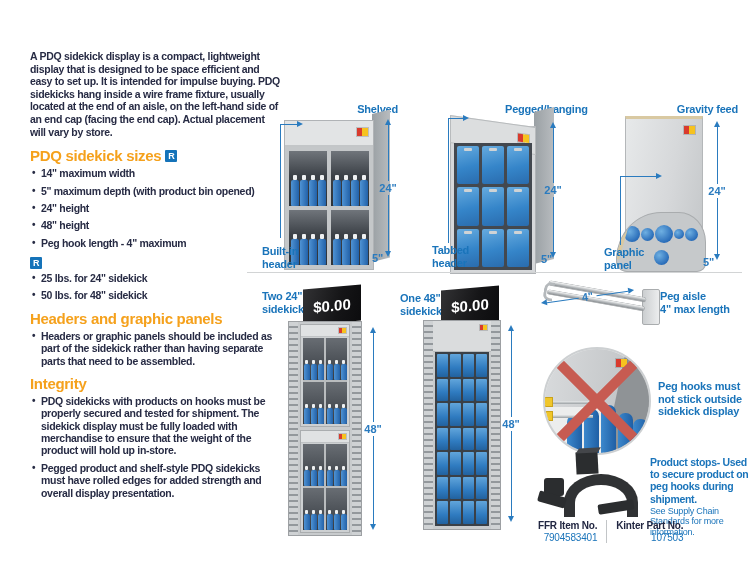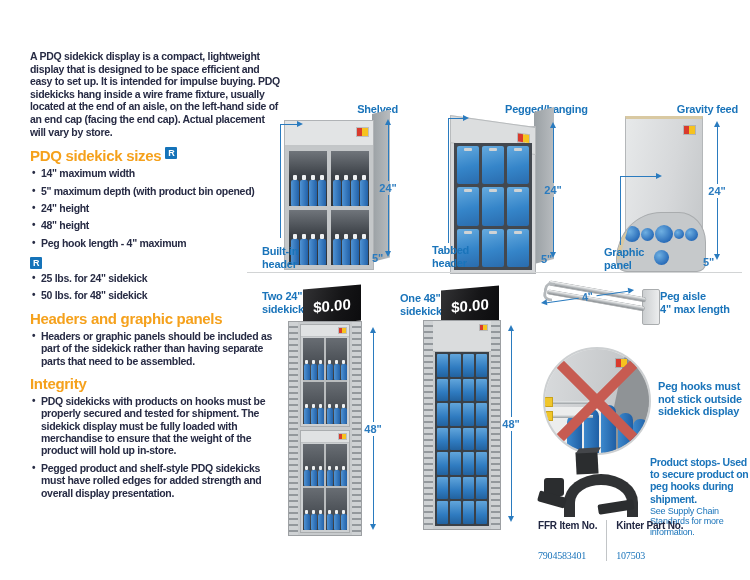--- a/index.html
+++ b/index.html
@@ -5,21 +5,21 @@
   html,body{margin:0;padding:0;background:#fff;}
   #canvas{position:relative;width:750px;height:580px;background:#fff;overflow:hidden;
           font-family:"Liberation Sans",sans-serif;color:#272b44;}
   .abs{position:absolute;}
 
   
   #left-col{position:absolute;left:30px;top:50px;width:252px;}
   h1{font-size:26px;line-height:1.08;letter-spacing:-0.8px;margin:0 0 8px;color:#1573b9;font-weight:700;}
   .intro{font-size:10.5px;line-height:1.2;letter-spacing:-0.3px;font-weight:600;margin:0 0 9px;}
   .section{margin-bottom:8px;}
-  .section h2{font-size:15px;letter-spacing:-0.3px;margin:0 0 3px;color:#f5a11c;font-weight:700;display:flex;gap:4px;}
+  .section h2{font-size:15px;letter-spacing:-0.3px;margin:0 0 3px;color:#f5a11c;font-weight:700;display:flex;align-items:center;gap:4px;}
   .badge{display:inline-flex;align-items:center;justify-content:center;width:12px;height:12px;
          background:#1573b9;color:#fff;font-size:9px;font-weight:700;border-radius:1px;}
   .badge:empty{display:none;}
   .section ul{margin:0;padding:0;list-style:none;}
   .section li{font-size:10.5px;line-height:1.18;letter-spacing:-0.3px;font-weight:600;position:relative;
               padding-left:11px;margin-bottom:5px;}
   .section li::before{content:"\2022";position:absolute;left:2px;top:0;font-size:10px;color:#272b44;}
 
   
   .figlabel{position:absolute;color:#1a74ba;font-weight:700;font-size:11px;line-height:1.15;letter-spacing:-0.2px;}
@@ -117,24 +117,24 @@
   .pscube::before{content:"";position:absolute;left:2px;top:-4px;width:22px;height:5px;background:#44464a;transform:skewX(-35deg);}
   .psclip{position:absolute;left:6px;top:26px;width:20px;height:18px;background:#2b2d2f;border-radius:3px;}
   .psfootL{position:absolute;left:0px;top:42px;width:28px;height:11px;background:#2b2d2f;transform:rotate(16deg);border-radius:2px;}
   .psfootR{position:absolute;left:60px;top:50px;width:36px;height:10px;background:#2b2d2f;transform:rotate(-9deg);border-radius:2px;}
 
   .pstext{position:absolute;color:#1a74ba;font-weight:700;font-size:10.5px;line-height:1.16;letter-spacing:-0.3px;}
   .psnote{color:#1a74ba;font-weight:400;font-size:9px;line-height:1.18;letter-spacing:-0.2px;margin-top:1px;}
 
   
   .footer{position:absolute;display:flex;font-size:10px;letter-spacing:-0.2px;}
-  .fcol{padding-right:9px;}
+  .fcol{padding-right:9px;text-align:right;}
   .fcol + .fcol{border-left:1px solid #c2c5c7;padding-left:9px;padding-right:0;}
   .flab{font-weight:700;color:#222742;}
-  .fval{color:#1a74ba;margin-top:19px;font-family:Liberation Serif, serif;}
+  .fval{color:#1a74ba;margin-top:1px;}
 </style>
 </head>
 <body>
 
 <div id="canvas">
 
   <div id="left-col">
     <p class="intro">A PDQ sidekick display is a compact, lightweight display that is designed to be space efficient and easy to set up. It is intended for impulse buying. PDQ sidekicks hang inside a wire frame fixture, usually located at the end of an aisle, on the left-hand side of an end cap (facing the end cap). Actual placement will vary by store.</p>
 
     <div class="section">

